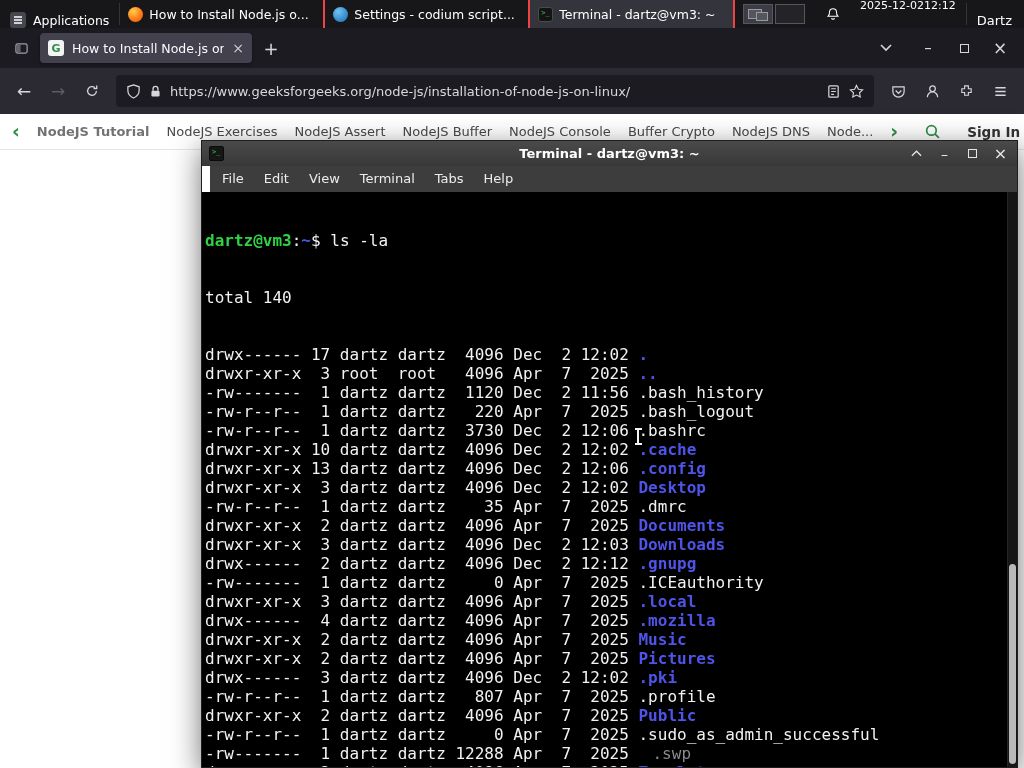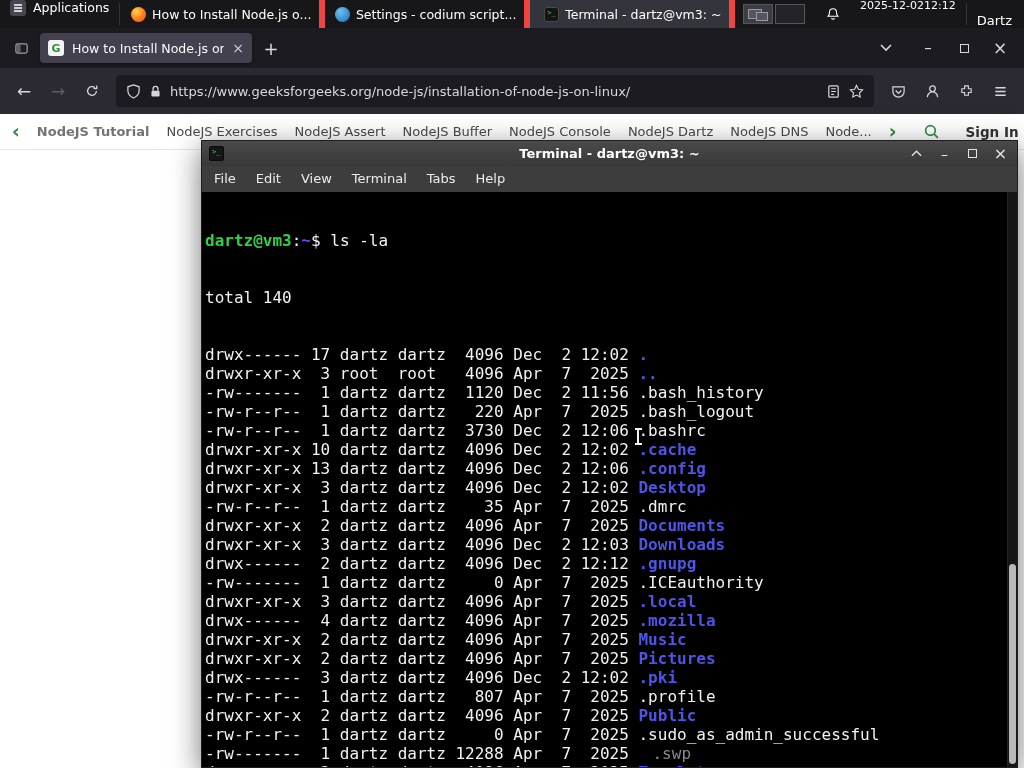--- a/index.html
+++ b/index.html
@@ -6,27 +6,27 @@
     --gfg-green:#2f8d46; --dir-blue:#4f54e8; --prompt-green:#2fd145;
     --term-fg:#f2f2f2; --term-bg:#000000; --dim-gray:#8a8a8a;
   }
   *{box-sizing:border-box; margin:0; padding:0;}
   html,body{width:1024px;height:768px;overflow:hidden;}
   body{position:relative;background:#fff;font-family:"DejaVu Sans",sans-serif;}
 
   
   .taskbar{position:absolute;left:0;top:0;width:1024px;height:28px;background:#17171a;
     display:flex;align-items:stretch;color:#fff;font-size:12.5px;z-index:10;}
-  .tb-app{display:flex;align-items:flex-start;gap:7px;padding:0 10px;cursor:default;}
+  .tb-app{display:flex;align-items:flex-end;gap:7px;padding:0 10px;cursor:default;}
   .app-ic{width:16px;height:16px;border-radius:3px;background:#46464e;position:relative;}
   .app-ic::after{content:"";position:absolute;left:4px;top:4px;width:8px;height:8px;
     background:linear-gradient(#cfcfd6 2px,transparent 2px) 0 0/8px 3px;}
   .tb-sep{width:1px;background:#33333a;margin:3px 0;}
   .tb-win{display:flex;align-items:center;gap:6px;padding:0 8px;width:205px;
-    border-right:6px solid #ef4444;overflow:hidden;white-space:nowrap;justify-content:flex-end;}
+    border-right:2px solid #ef4444;overflow:hidden;white-space:nowrap;}
   .tb-win.active{background:#34343c;}
   .tb-title{overflow:hidden;text-overflow:ellipsis;}
   .tb-ic{width:15px;height:15px;flex:0 0 auto;border-radius:50%;}
   .tb-ic.ff{background:radial-gradient(circle at 35% 30%,#ffd24a,#ff7a1a 55%,#e25a06);}
   .tb-ic.cod{background:radial-gradient(circle at 35% 30%,#6fc2f0,#2f86c8 70%);}
   .tb-ic.term{border-radius:3px;background:#141414;border:1px solid #4a4a4a;position:relative;}
   .tb-ic.term::after{content:">_";position:absolute;left:2px;top:1px;font-size:7px;color:#39d353;font-family:"DejaVu Sans Mono",monospace;}
   .pager{display:flex;margin:4px 8px;gap:2px;}
   .pager .ws{width:30px;height:20px;border:1px solid #56565e;background:#232328;position:relative;}
   .pager .ws.current{background:#3c3c44;}
@@ -76,21 +76,21 @@
   .terminal{position:absolute;left:201px;top:140px;width:817px;height:628px;display:flex;
     flex-direction:column;border:1px solid #1e1e1e;box-shadow:0 8px 28px rgba(0,0,0,.55);z-index:5;}
   .t-titlebar{height:25px;background:linear-gradient(#4a4a4a,#383838);display:flex;align-items:center;
     padding:0 7px;position:relative;flex:0 0 auto;}
   .t-icon{width:15px;height:15px;border-radius:2px;background:#161616;border:1px solid #0a0a0a;position:relative;z-index:1;}
   .t-icon::after{content:">_";position:absolute;left:2px;top:1px;font-size:7px;color:#39d353;font-family:"DejaVu Sans Mono",monospace;}
   .t-title{position:absolute;left:0;right:0;text-align:center;color:#fff;font-weight:bold;font-size:13px;}
   .t-btns{margin-left:auto;display:flex;align-items:center;gap:9px;z-index:1;color:#e6e6e6;}
   .t-btn{width:19px;height:19px;display:flex;align-items:center;justify-content:center;font-size:14px;}
   .t-menubar{height:26px;background:#3d3d3d;display:flex;align-items:center;padding:0 2px;
-    font-size:13px;color:#ececec;flex:0 0 auto;}
+    font-size:13px;color:#ececec;flex:0 0 auto;margin-left:8px;}
   .t-menu-item{padding:0 10px;line-height:26px;}
   .t-content{flex:1;background:var(--term-bg);color:var(--term-fg);position:relative;overflow:hidden;
     font-family:"DejaVu Sans Mono",monospace;font-size:16px;line-height:19px;white-space:pre;
     padding:1px 0 0 3px;}
   .n-d{color:var(--dir-blue);font-weight:bold;}
   .n-g{color:var(--prompt-green);font-weight:bold;}
   .n-m{color:var(--dim-gray);margin-left:14px;}
   .n-f{color:var(--term-fg);}
   .t-scroll{position:absolute;top:0;right:0;bottom:0;width:10px;background:#161616;border-left:1px solid #242424;}
   .t-thumb{position:absolute;left:1px;right:1px;bottom:3px;height:200px;background:#b9b9b9;border-radius:4px;}
@@ -250,21 +250,21 @@
     </div>
   </div>
 
   <div class="subnav">
     <span class="chev">‹</span>
     <span class="subnav-active">NodeJS Tutorial</span>
     <span class="subnav-item">NodeJS Exercises</span>
     <span class="subnav-item">NodeJS Assert</span>
     <span class="subnav-item">NodeJS Buffer</span>
     <span class="subnav-item">NodeJS Console</span>
-    <span class="subnav-item">NodeJS Dartz</span>
+    <span class="subnav-item">Buffer Crypto</span>
     <span class="subnav-item">NodeJS DNS</span>
     <span class="subnav-item">Node...</span>
     <span class="subnav-right">
       <span class="chev">›</span>
       <span>
         <svg viewBox="0 0 16 16" width="17" height="17">
             <circle cx="7" cy="7" r="4.5" fill="none" stroke="#2f8d46" stroke-width="1.6"></circle>
             <path d="M10.5 10.5L14 14" stroke="#2f8d46" stroke-width="1.6"></path>
           </svg>
       </span>

